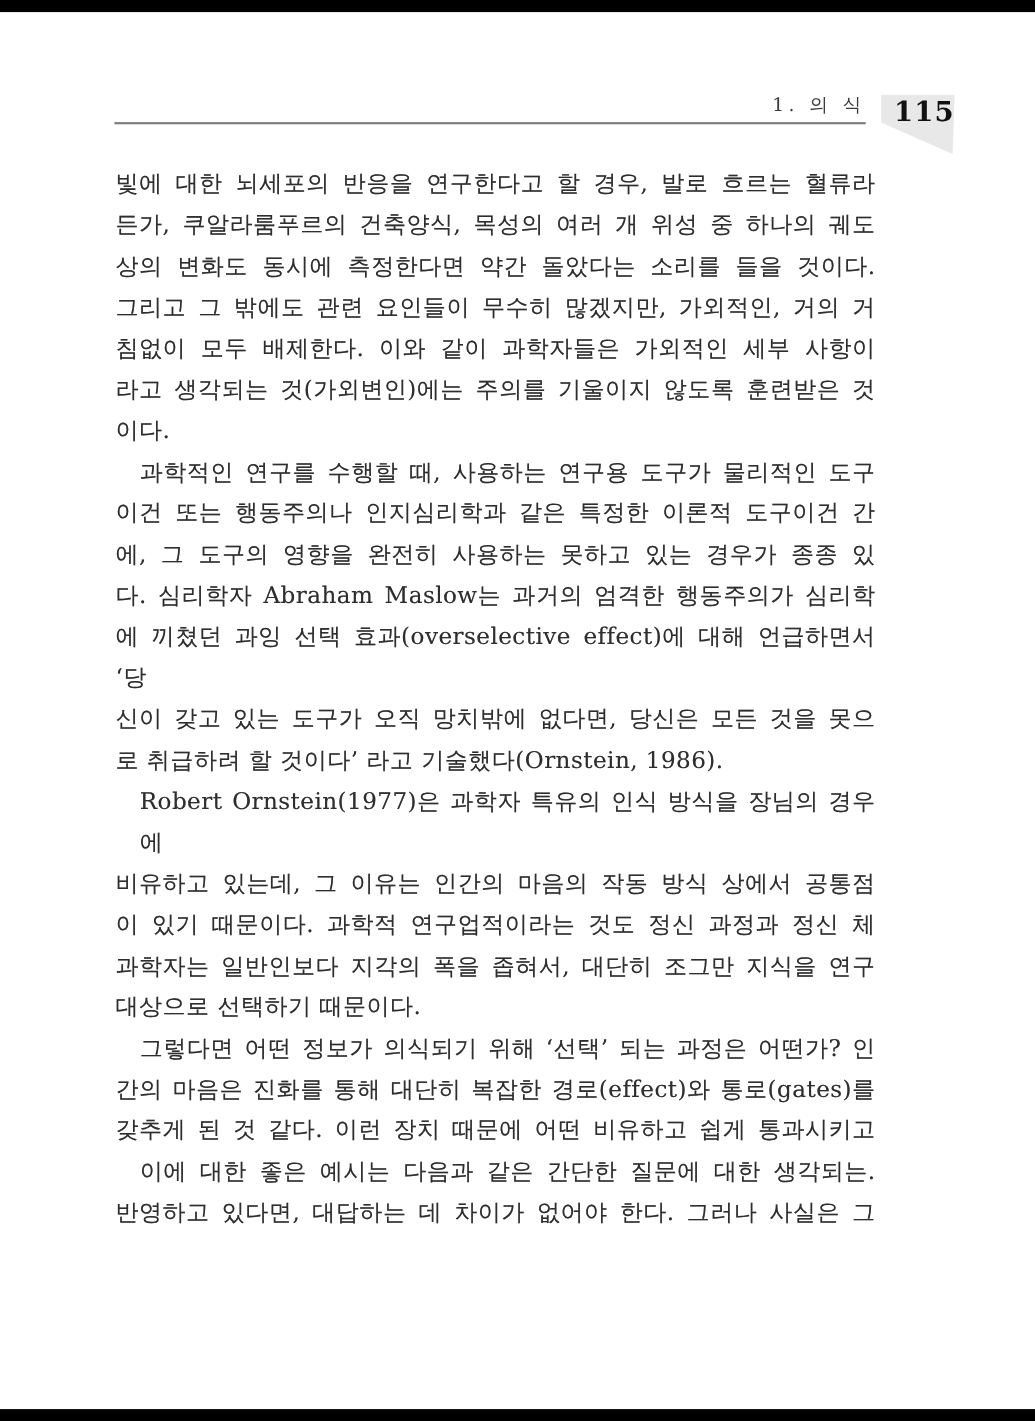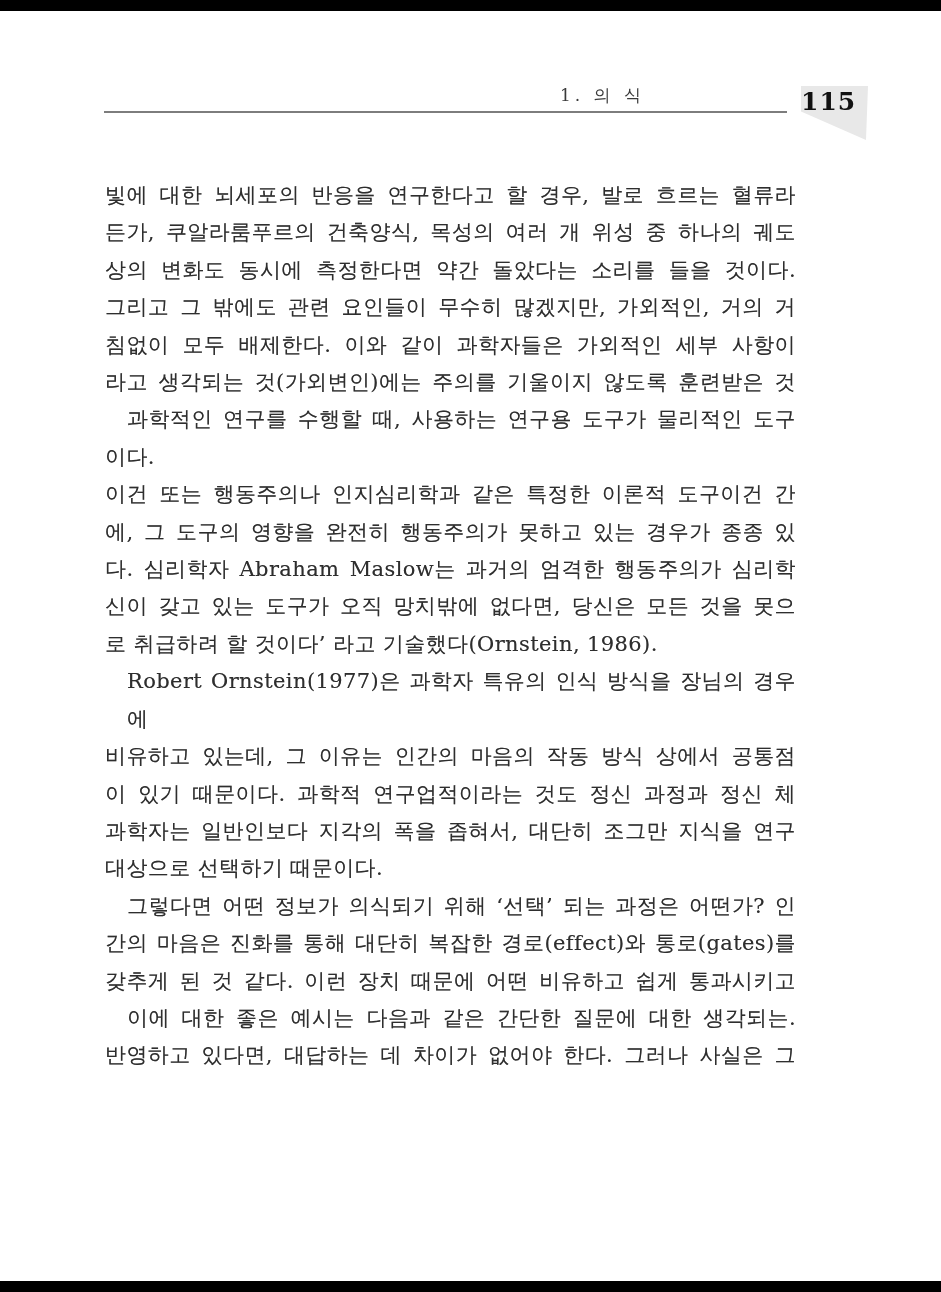--- a/index.html
+++ b/index.html
@@ -23,21 +23,21 @@
     background: #000000;
   }
   .scan-bar.top { top: 0; }
   .scan-bar.bottom { top: 1281px; }
 
   .header-label {
     position: absolute;
     top: 84px;
     left: 560px;
     width: 227px;
-    text-align: left;
+    text-align: right;
     font-size: 17px;
     letter-spacing: 4px;
     color: #3a3a3a;
     white-space: nowrap;
   }
   .header-rule {
     position: absolute;
     top: 111px;
     left: 104px;
     width: 683px;
@@ -48,38 +48,37 @@
     position: absolute;
     top: 86px;
     left: 801px;
     width: 67px;
     height: 54px;
     background: #e8e8e8;
     clip-path: polygon(0 0, 100% 0, 97% 100%, 0 47%);
   }
   .page-tab .num {
     display: block;
-    text-align: left;
+    text-align: right;
     padding-top: 1px;
     font-size: 25px;
     font-weight: bold;
     letter-spacing: 1px;
     color: #111111;
   }
 
   .body-text {
     position: absolute;
     top: 149px;
     left: 105px;
     width: 691px;
     color: #2e2e2e;
     font-size: 21px;
     line-height: 37.4px;
     text-shadow: 0 0 0.6px rgba(40,40,40,0.45);
-    margin-top: 28px;
   }
   .body-text .line {
     white-space: normal;
     text-align: justify;
     letter-spacing: 0.4px;
   }
   .body-text .line.fill { text-align-last: justify; }
   .body-text .line.end  { text-align-last: left; }
   .body-text .line.indent { padding-left: 22px; }
 </style>
@@ -97,25 +96,26 @@
     <span class="num">115</span>
   </div>
 
   <div class="body-text">
       <div class="line fill">빛에 대한 뇌세포의 반응을 연구한다고 할 경우, 발로 흐르는 혈류라</div>
       <div class="line fill">든가, 쿠알라룸푸르의 건축양식, 목성의 여러 개 위성 중 하나의 궤도</div>
       <div class="line fill">상의 변화도 동시에 측정한다면 약간 돌았다는 소리를 들을 것이다.</div>
       <div class="line fill">그리고 그 밖에도 관련 요인들이 무수히 많겠지만, 가외적인, 거의 거</div>
       <div class="line fill">침없이 모두 배제한다. 이와 같이 과학자들은 가외적인 세부 사항이</div>
       <div class="line fill">라고 생각되는 것(가외변인)에는 주의를 기울이지 않도록 훈련받은 것</div>
+      <div class="line end">이다.</div>
       <div class="line fill indent">과학적인 연구를 수행할 때, 사용하는 연구용 도구가 물리적인 도구</div>
-      <div class="line end">이다.</div>
       <div class="line fill">이건 또는 행동주의나 인지심리학과 같은 특정한 이론적 도구이건 간</div>
-      <div class="line fill">에, 그 도구의 영향을 완전히 행동주의가 못하고 있는 경우가 종종 있</div>
+      <div class="line fill">에, 그 도구의 영향을 완전히 사용하는 못하고 있는 경우가 종종 있</div>
       <div class="line fill">다. 심리학자 Abraham Maslow는 과거의 엄격한 행동주의가 심리학</div>
+      <div class="line fill">에 끼쳤던 과잉 선택 효과(overselective effect)에 대해 언급하면서 ‘당</div>
       <div class="line fill">신이 갖고 있는 도구가 오직 망치밖에 없다면, 당신은 모든 것을 못으</div>
       <div class="line end">로 취급하려 할 것이다’ 라고 기술했다(Ornstein, 1986).</div>
       <div class="line fill indent">Robert Ornstein(1977)은 과학자 특유의 인식 방식을 장님의 경우에</div>
       <div class="line fill">비유하고 있는데, 그 이유는 인간의 마음의 작동 방식 상에서 공통점</div>
       <div class="line fill">이 있기 때문이다. 과학적 연구업적이라는 것도 정신 과정과 정신 체</div>
       <div class="line fill">과학자는 일반인보다 지각의 폭을 좁혀서, 대단히 조그만 지식을 연구</div>
       <div class="line end">대상으로 선택하기 때문이다.</div>
       <div class="line fill indent">그렇다면 어떤 정보가 의식되기 위해 ‘선택’ 되는 과정은 어떤가? 인</div>
       <div class="line fill">간의 마음은 진화를 통해 대단히 복잡한 경로(effect)와 통로(gates)를</div>
       <div class="line fill">갖추게 된 것 같다. 이런 장치 때문에 어떤 비유하고 쉽게 통과시키고</div>

